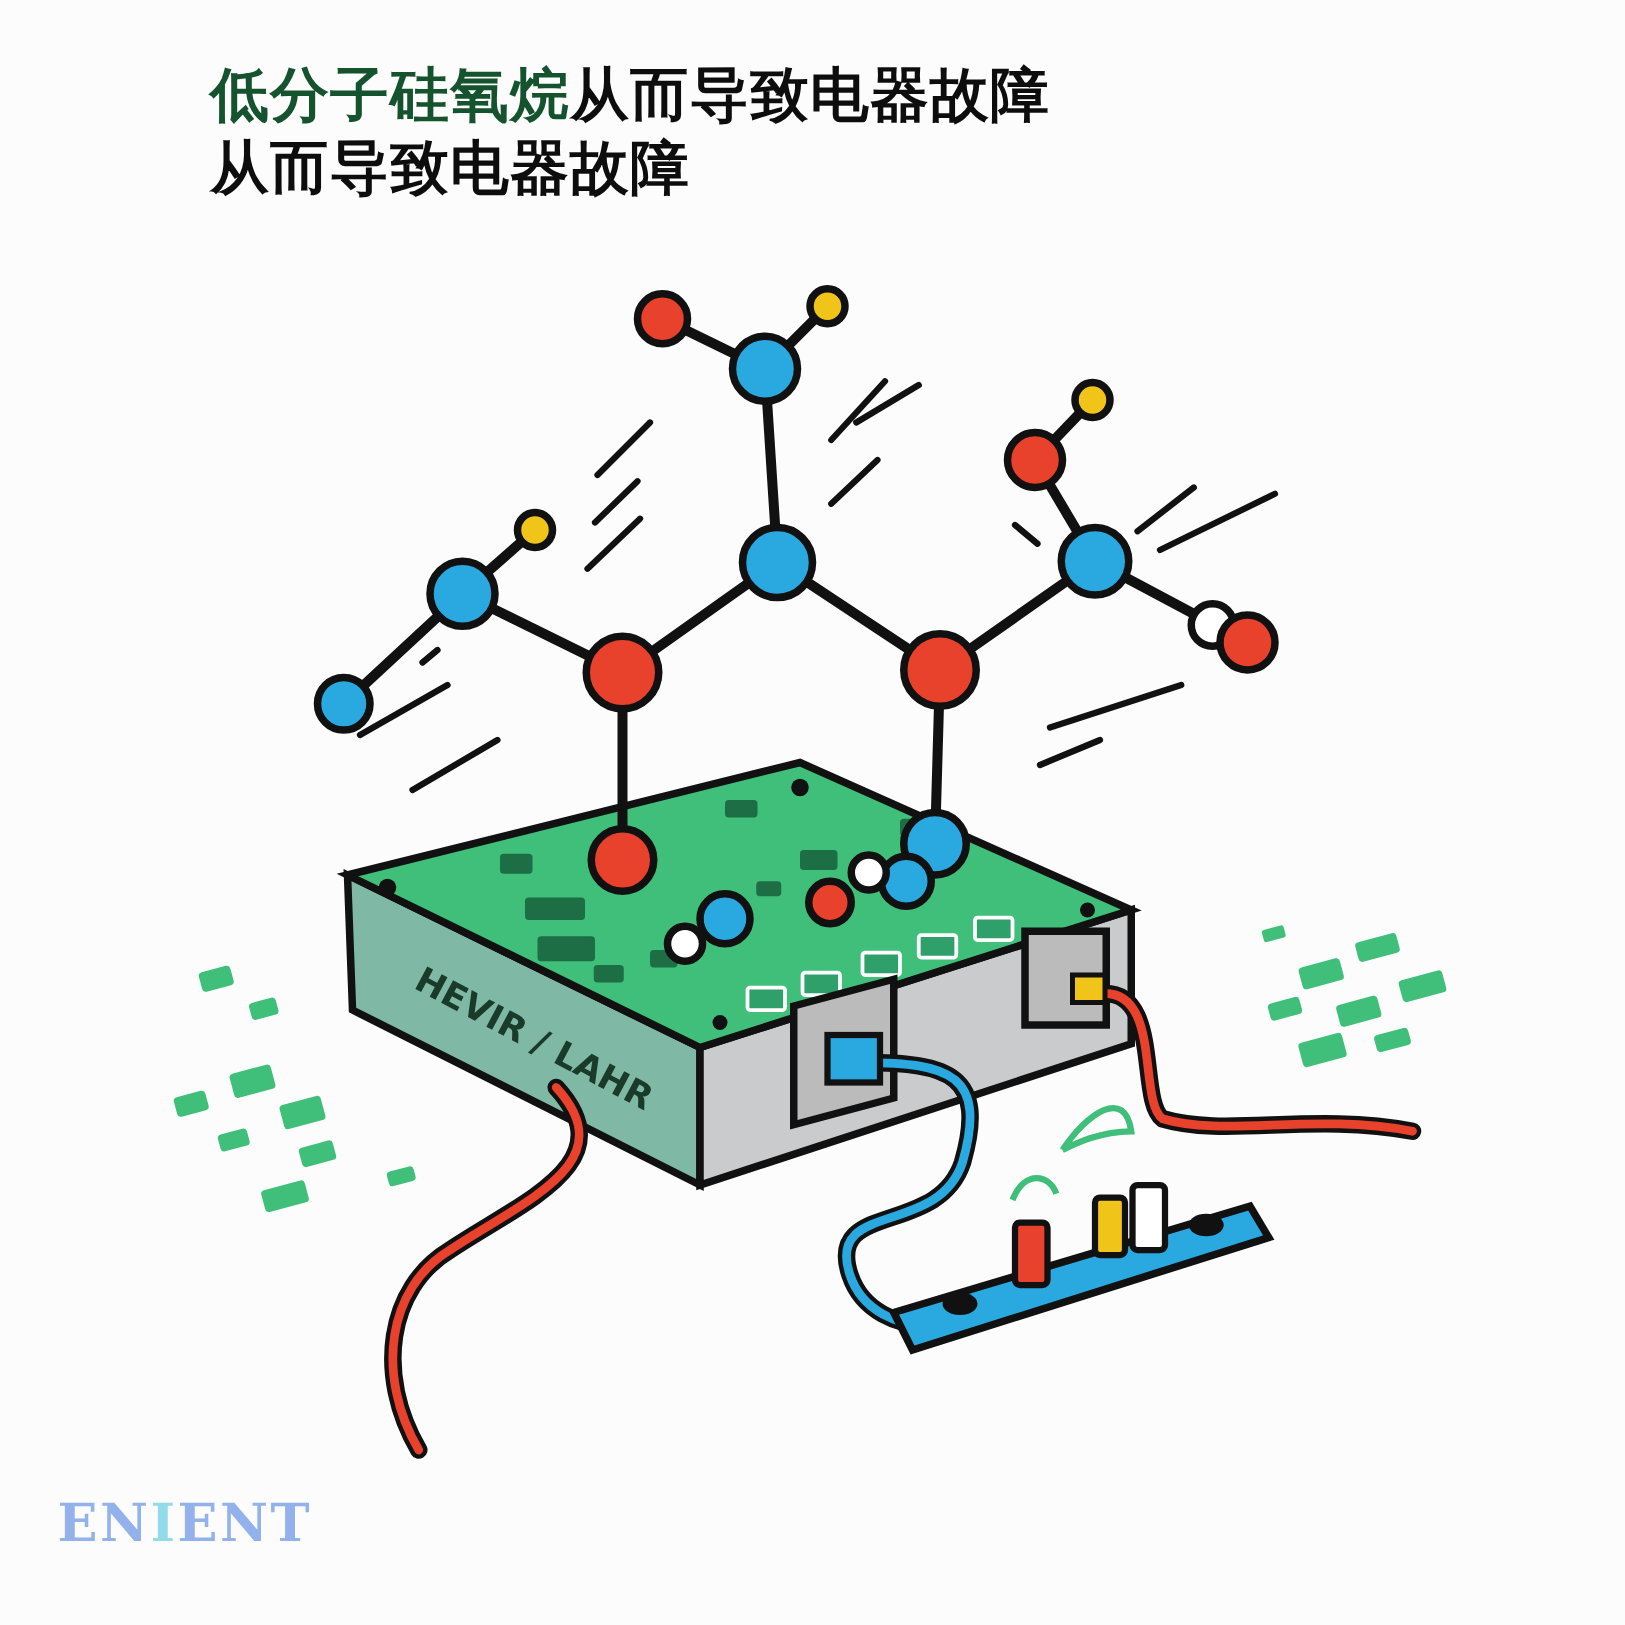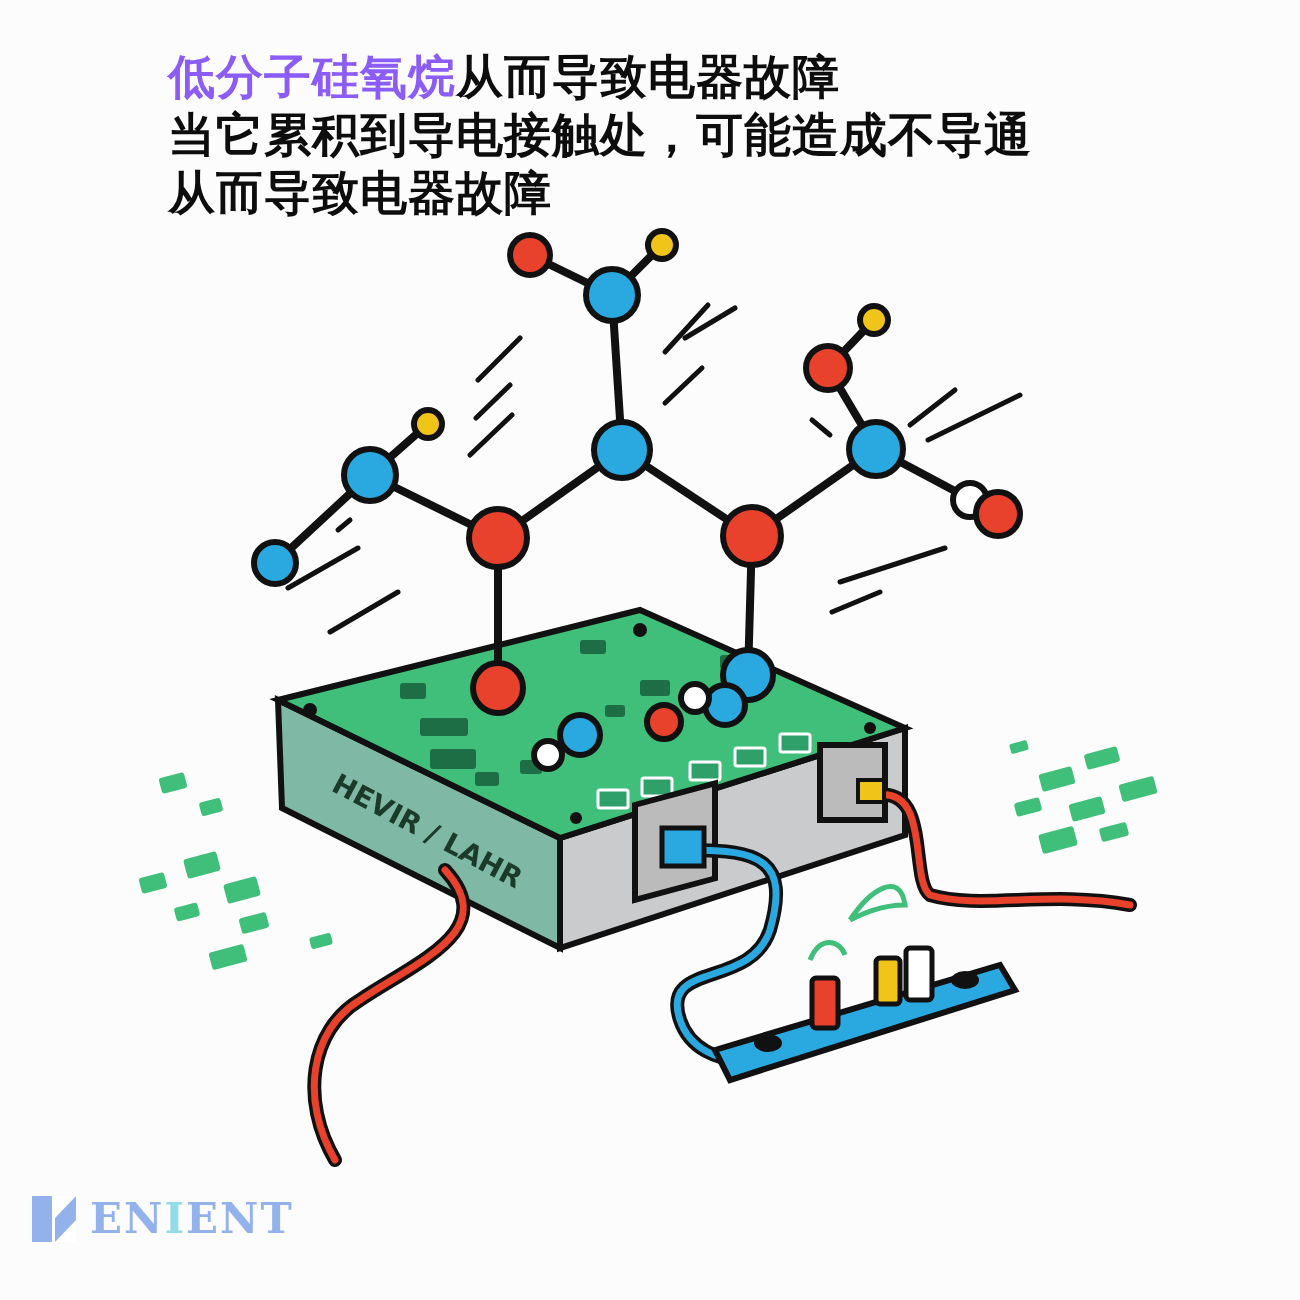--- a/index.html
+++ b/index.html
@@ -1,31 +1,30 @@
 <!DOCTYPE html>
 <html><head>
 <meta charset="utf-8">
 <style>
   html,body{margin:0;padding:0;background:#fdfcfd;}
   body{width:1300px;height:1300px;position:relative;overflow:hidden;font-family:"DejaVu Sans","Liberation Sans",sans-serif;}
   .headline{position:absolute;left:168px;top:48px;width:1000px;}
   .line{font-size:47px;font-weight:bold;line-height:58px;color:#0d0d0d;letter-spacing:1px;white-space:nowrap;}
-  .hl{color:#8b5cf6;}
+  .hl{color:#14532d;}
   .illus{position:absolute;left:0;top:0;width:1300px;height:1300px;}
-  .logo{position:absolute;left:32px;top:1196px;height:46px;display:flex;align-items:flex-start;}
+  .logo{position:absolute;left:32px;top:1196px;height:46px;display:flex;align-items:flex-start;flex-direction:column;}
   .logo-mark{width:44px;height:46px;}
   .logo-text{margin-left:14px;font-family:"DejaVu Serif","Liberation Serif",serif;font-weight:bold;font-size:42px;color:#93b2ec;letter-spacing:2px;line-height:46px;}
   .logo-text .accent{color:#92dcea;}
 </style>
 </head>
 <body>
 
 <div class="headline">
   <div class="line"><span class="hl">低分子硅氧烷</span><span>从而导致电器故障</span></div>
-  <div class="line">当它累积到导电接触处，可能造成不导通</div>
   <div class="line">从而导致电器故障</div>
 </div>
 
 <svg class="illus" viewBox="0 0 1300 1300" xmlns="http://www.w3.org/2000/svg">
   <g fill="#3fbf7a">
     <rect x="160" y="775" width="26" height="16" rx="3" transform="rotate(-15 173 783)"></rect>
     <rect x="200" y="800" width="22" height="14" rx="3" transform="rotate(-15 211 807)"></rect>
     <rect x="185" y="855" width="34" height="20" rx="3" transform="rotate(-15 202 865)"></rect>
     <rect x="140" y="875" width="26" height="16" rx="3" transform="rotate(-15 153 883)"></rect>
     <rect x="225" y="880" width="34" height="20" rx="3" transform="rotate(-15 242 890)"></rect>

